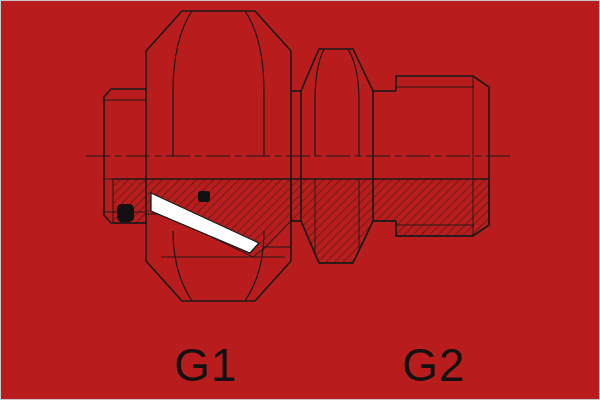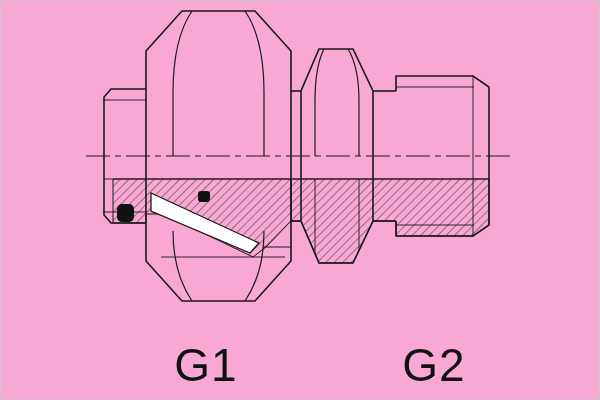--- a/index.html
+++ b/index.html
@@ -7,21 +7,21 @@
     padding: 0;
     background: #ffffff;
     font-family: "Liberation Sans", sans-serif;
   }
   .frame {
     position: relative;
     width: 600px;
     height: 400px;
     box-sizing: border-box;
     border: 1px solid #c9c9c9;
-    background: #f9a8d4;
+    background: #b91c1c;
     overflow: hidden;
   }
   svg { display: block; }
   .label-text {
     font-family: "Liberation Sans", sans-serif;
     font-size: 46px;
     fill: #111111;
     letter-spacing: 1px;
   }
 </style>

